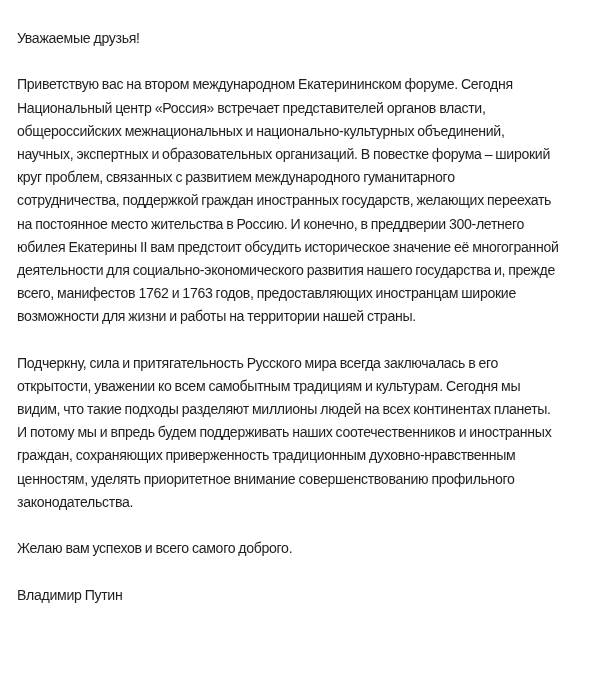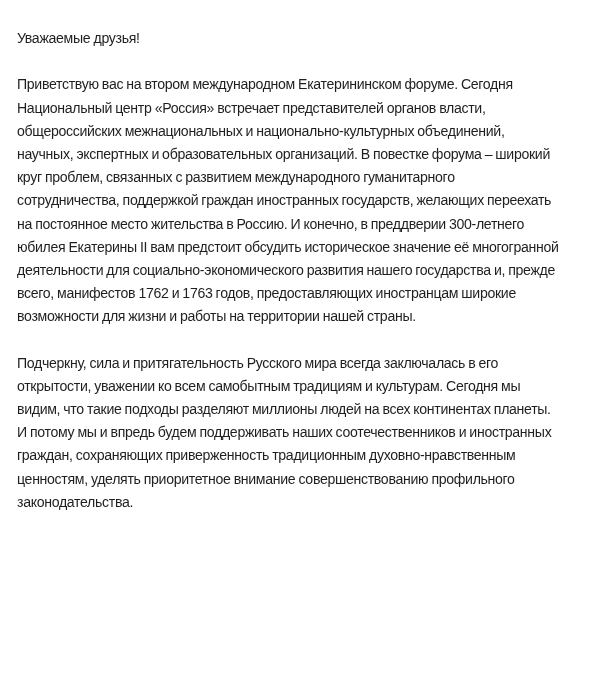--- a/index.html
+++ b/index.html
@@ -61,14 +61,20 @@
     <div class="line">Подчеркну, сила и притягательность Русского мира всегда заключалась в его</div>
     <div class="line">открытости, уважении ко всем самобытным традициям и культурам. Сегодня мы</div>
     <div class="line">видим, что такие подходы разделяют миллионы людей на всех континентах планеты.</div>
     <div class="line">И потому мы и впредь будем поддерживать наших соотечественников и иностранных</div>
     <div class="line">граждан, сохраняющих приверженность традиционным духовно-нравственным</div>
     <div class="line">ценностям, уделять приоритетное внимание совершенствованию профильного</div>
     <div class="line">законодательства.</div>
   </div>
 
 
+  <div class="para">
+    <div class="line">Желаю вам успехов и всего самого доброго.</div>
+  </div>
 
+  <div class="para">
+    <div class="line">Владимир Путин</div>
+  </div>
 </div>
 
 </body></html>

